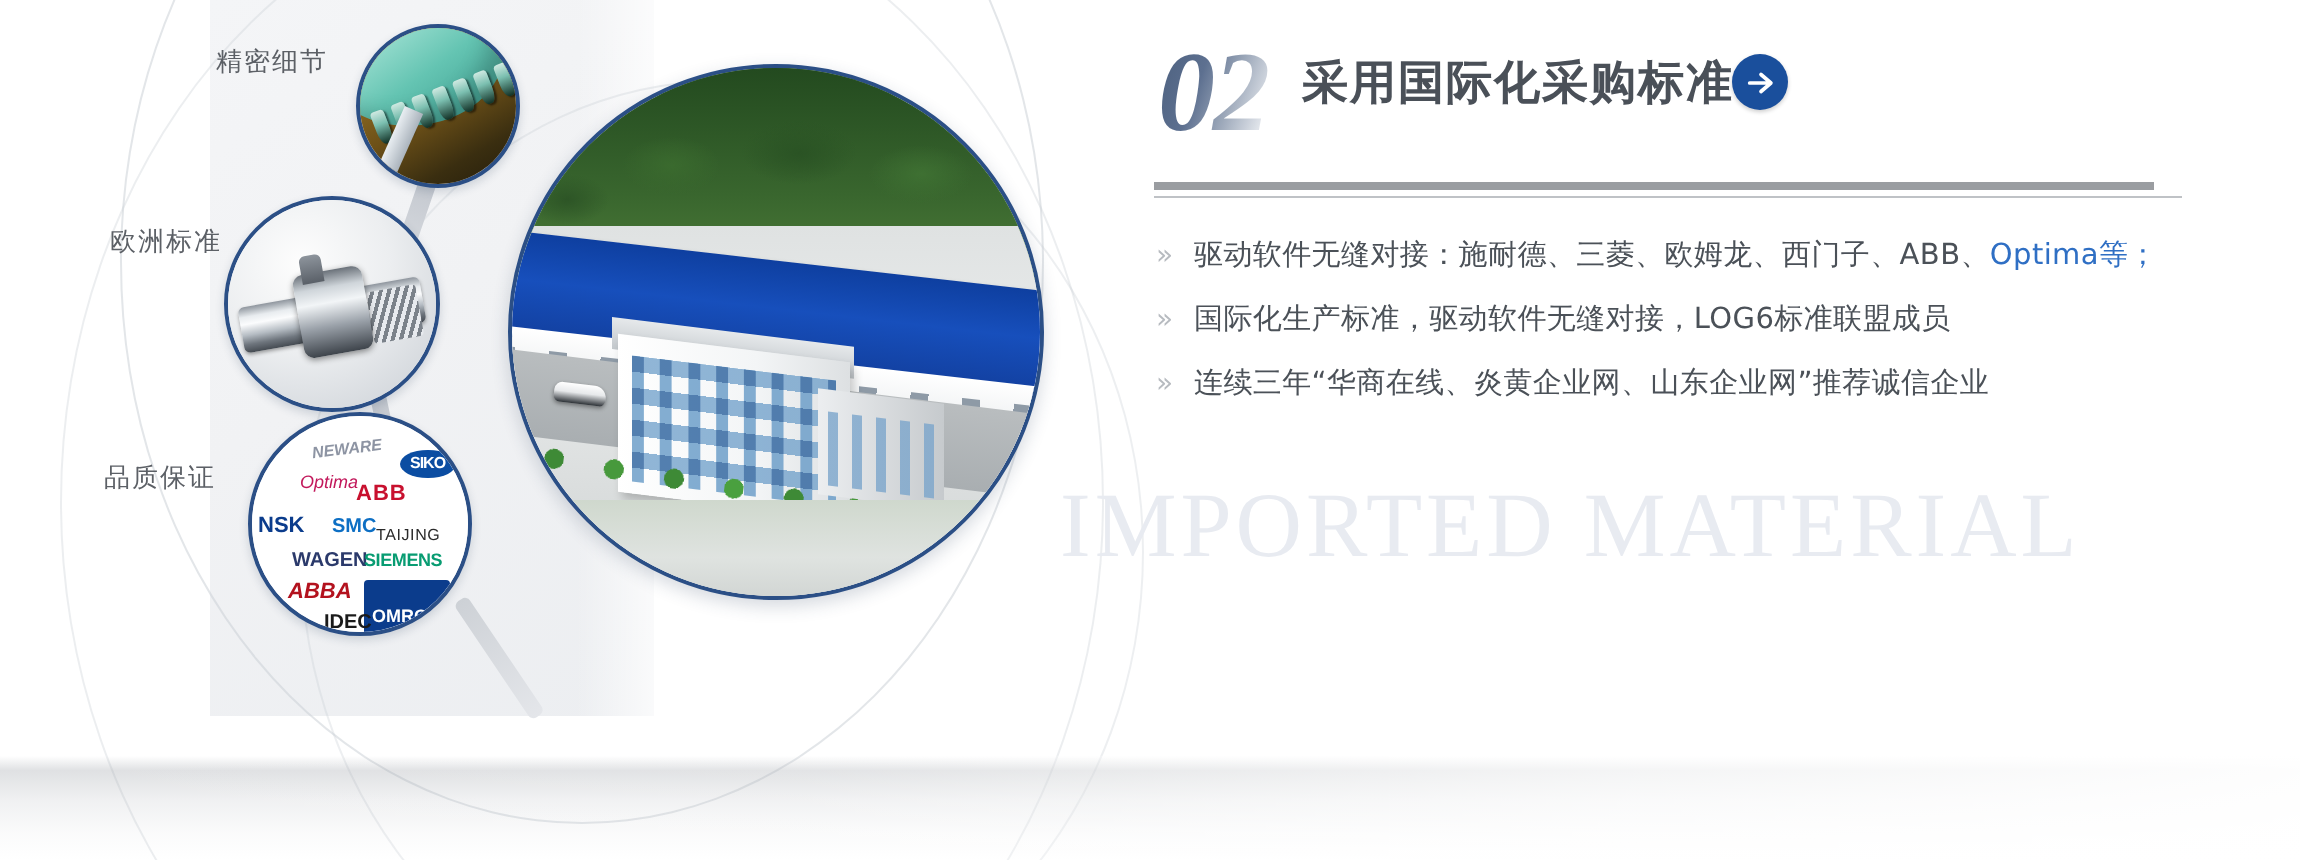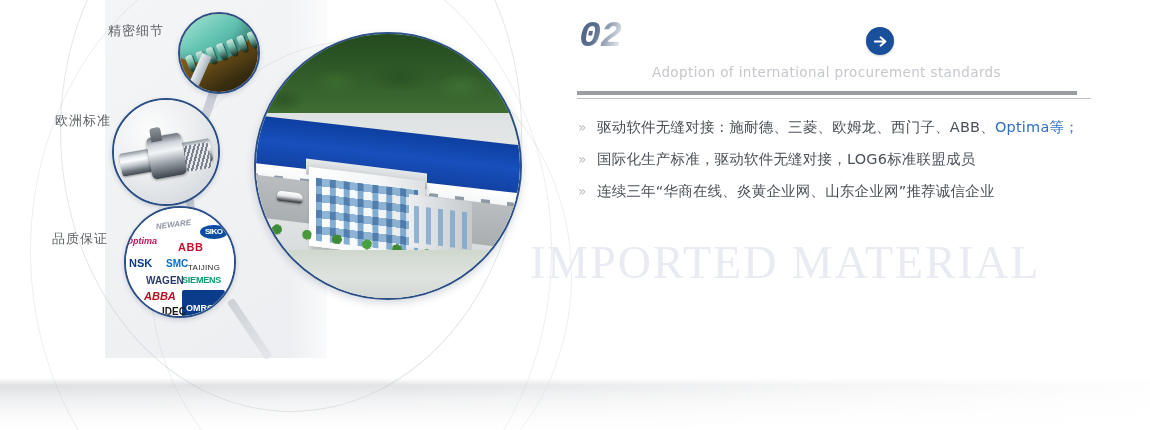--- a/index.html
+++ b/index.html
@@ -208,21 +208,21 @@
   .circle-brands { left: 124px; top: 206px; width: 112px; height: 112px; }
   .brands-bg { position: absolute; inset: 0; background: #ffffff; }
   .brand {
     position: absolute;
     white-space: nowrap;
     line-height: 1;
     font-family: "Liberation Sans", sans-serif;
   }
   .b-neware  { left: 30px; top: 13px; font-size: 8px;  color: #8d94a3; font-style: italic; font-weight: bold; transform: rotate(-7deg); }
   .b-siko    { left: 74px; top: 17px; font-size: 8px;  color: #ffffff; font-weight: bold; background:#0b4da2; border-radius:50%; padding:3px 5px; letter-spacing:-0.5px; }
-  .b-optima  { left: 0;  top: 29px; font-size: 9px;  color: #c2185b; font-weight: bold; font-style: italic; }
+  .b-optima  { left: 24px;  top: 29px; font-size: 9px;  color: #c2185b; font-weight: normal; font-style: italic; }
   .b-abb     { left: 52px; top: 34px; font-size: 11px; color: #c8102e; font-weight: bold; letter-spacing: 0.5px; }
   .b-nsk     { left: 3px;  top: 50px; font-size: 11px; color: #0b3c8c; font-weight: bold; }
   .b-smc     { left: 40px; top: 51px; font-size: 10px; color: #0d6fc4; font-weight: bold; }
   .b-smc-d   { left: 28px; top: 51px; width: 16px; height: 9px; background:#12306e; border-radius:50%; transform: rotate(-12deg); }
   .b-taijing { left: 62px; top: 56px; font-size: 8px;  color: #2a2a2a; letter-spacing: 0.3px; }
   .b-wagen   { left: 20px;  top: 68px; font-size: 10px; color: #2b3a6b; font-weight: bold; }
   .b-siemens { left: 56px; top: 68px; font-size: 9px;  color: #089c72; font-weight: bold; letter-spacing: -0.2px; }
   .b-abba    { left: 18px; top: 83px; font-size: 11px; color: #b3121e; font-weight: bold; font-style: italic; }
   .b-omron   { left: 56px; top: 82px; font-size: 9px;  color: #ffffff; font-weight: bold; background: #0b3c8c; padding: 14px 4px; border-radius: 2px; }
   .b-idec    { left: 36px; top: 99px; font-size: 10px; color: #1a1a1a; font-weight: bold; text-align: right; }
@@ -347,22 +347,22 @@
 
   
   .right {
     position: absolute;
     left: 575px; top: 0;
     width: 560px; height: 430px;
   }
   .num-02 {
     position: absolute;
     left: 4px; top: 18px;
-    font-family: Liberation Mono, monospace;
-    font-size: 37px;
+    font-family: Liberation Serif, serif;
+    font-size: 57px;
     font-weight: bold;
     font-style: italic;
     line-height: 1;
     background: linear-gradient(110deg, #4b5f7d 0%, #5d7090 38%, #9aa6b8 62%, #dfe3e9 88%, #f2f4f6 100%);
     -webkit-background-clip: text;
     background-clip: text;
     color: transparent;
     letter-spacing: -1px;
   }
   .title-cn {
@@ -514,28 +514,28 @@
   <div class="f-wing"></div>
   <div class="f-car"></div>
   <div class="f-trees-row"></div>
   <div class="f-lawn"></div>
 </div>
 
 <div class="right">
 
   <div class="num-02">02</div>
 
+  <div class="title-cn">采用国际化采购标准</div>
 
   <div class="arrow-badge">
     <svg width="17" height="17" viewBox="0 0 24 24" aria-hidden="true">
       <path d="M4 12 h12 M12 6 l7 6 -7 6" fill="none" stroke="#ffffff" stroke-width="2.6" stroke-linecap="round" stroke-linejoin="round"></path>
     </svg>
   </div>
 
-  <div class="title-en">Adoption of international procurement standards</div>
 
   <div class="rule-thick"></div>
   <div class="rule-thin"></div>
 
   <div class="bullets">
 
     <div class="bullet-row">
       <span class="bullet-mark">»</span>
       <span class="bullet-text"><span>驱动软件无缝对接：施耐德、三菱、欧姆龙、西门子、ABB、</span><span class="hl">Optima等；</span></span>
     </div>

